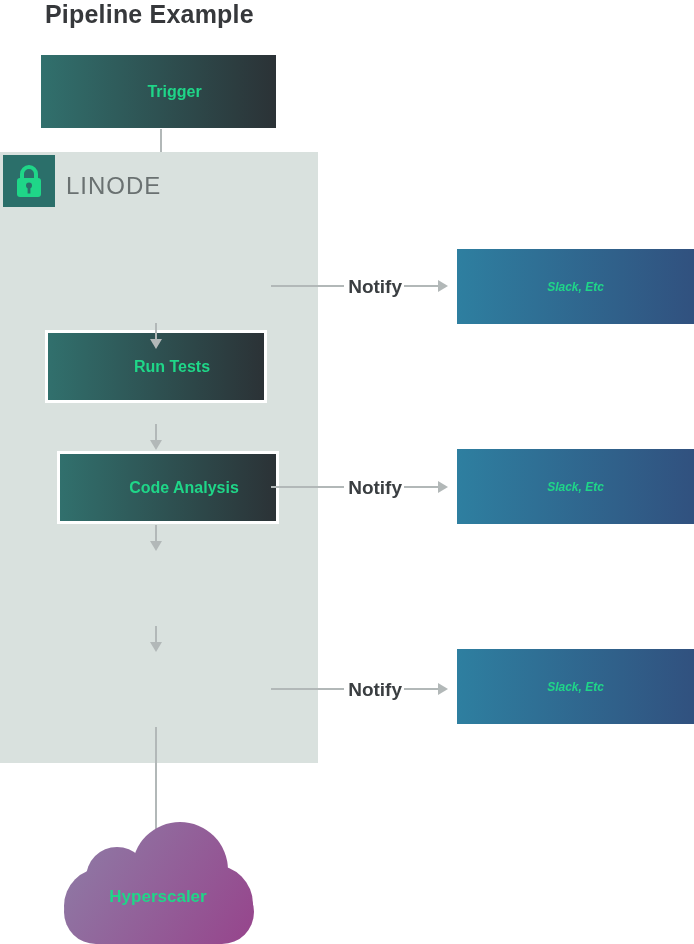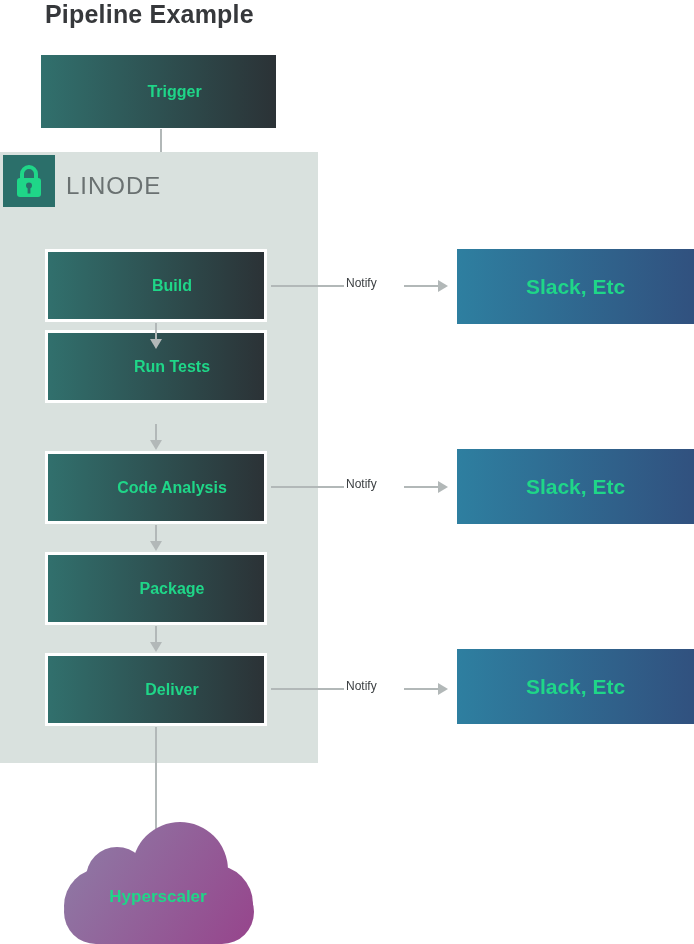--- a/index.html
+++ b/index.html
@@ -34,36 +34,36 @@
   .linode-label{
     position:absolute; left:66px; top:172px;
     font-size:24px; color:var(--label-gray,#6A7171); letter-spacing:1px;
   }
   .stage-box{
     left:45px; width:222px; height:73px;
     border:3px solid #ffffff;
   }
   .stage-box .green-label{ font-size:16px; }
   .slack-box{ left:457px; width:237px; height:75px; }
-  .slack-box .green-label{ font-size:21px; }
+  .slack-box .green-label{ font-size:12px;font-style:italic; }
   .vline{ position:absolute; width:2px; background:var(--arrow-gray,#B2B8B8); }
   .hline{ position:absolute; height:2px; background:var(--arrow-gray,#B2B8B8); }
   .head-down{
     position:absolute; width:0; height:0;
     border-left:6px solid transparent; border-right:6px solid transparent;
     border-top:10px solid var(--arrow-gray,#B2B8B8);
   }
   .head-right{
     position:absolute; width:0; height:0;
     border-top:6px solid transparent; border-bottom:6px solid transparent;
     border-left:10px solid var(--arrow-gray,#B2B8B8);
   }
   .notify-text{
-    position:absolute; width:56px; text-align:left;
-    font-size:12px; color:var(--notify-text,#3A3E41);
+    position:absolute; width:56px; text-align:right;
+    font-size:19px; color:var(--notify-text,#3A3E41);font-weight:bold;
   }
   .cloud-wrap{ position:absolute; left:60px; top:818px; width:196px; height:126px; }
   .cloud-label{
     position:absolute; left:60px; top:887px; width:196px; text-align:center;
     font-size:17px; font-weight:700; color:var(--green-text,#1FD688);
   }
 </style>
 </head>
 <body>
 
@@ -82,34 +82,25 @@
   <div class="lock-badge">
     <svg width="26" height="34" viewBox="0 0 26 34">
       <path d="M6,15 v-5 a7,7 0 0 1 14,0 v5" fill="none" stroke="var(--green-text,#1FD688)" stroke-width="4"></path>
       <rect x="1" y="14" width="24" height="19" rx="3" fill="var(--green-text,#1FD688)"></rect>
       <circle cx="13" cy="21.5" r="3" fill="var(--lock-badge-bg,#2B6F6A)"></circle>
       <rect x="11.6" y="23" width="2.8" height="6.5" fill="var(--lock-badge-bg,#2B6F6A)"></rect>
     </svg>
   </div>
   <div class="linode-label">LINODE</div>
 
-  <div class="node stage-grad stage-box" style="top:249px;">
-    <span class="green-label">Build</span>
-  </div>
   <div class="node stage-grad stage-box" style="top:330px;">
     <span class="green-label">Run Tests</span>
   </div>
-  <div class="node stage-grad stage-box" style="top:451px;">
+  <div class="node stage-grad stage-box" style="top:451px;margin-left:12px;">
     <span class="green-label">Code Analysis</span>
-  </div>
-  <div class="node stage-grad stage-box" style="top:552px;">
-    <span class="green-label">Package</span>
-  </div>
-  <div class="node stage-grad stage-box" style="top:653px;">
-    <span class="green-label">Deliver</span>
   </div>
 
   <div class="vline" style="left:155px; top:323px; height:16px;"></div>
   <div class="head-down" style="left:150px; top:339px;"></div>
 
   <div class="vline" style="left:155px; top:424px; height:16px;"></div>
   <div class="head-down" style="left:150px; top:440px;"></div>
 
   <div class="vline" style="left:155px; top:525px; height:16px;"></div>
   <div class="head-down" style="left:150px; top:541px;"></div>

